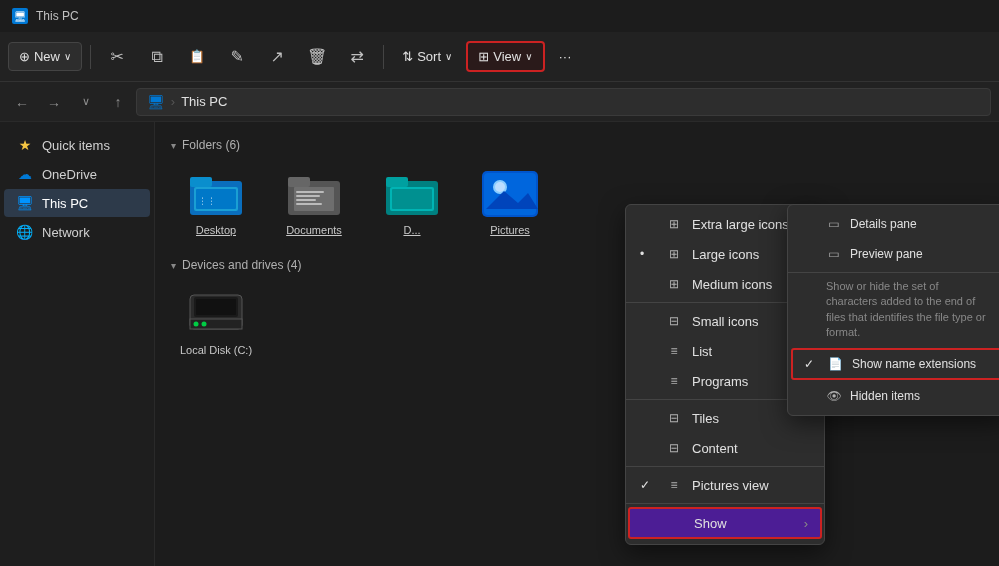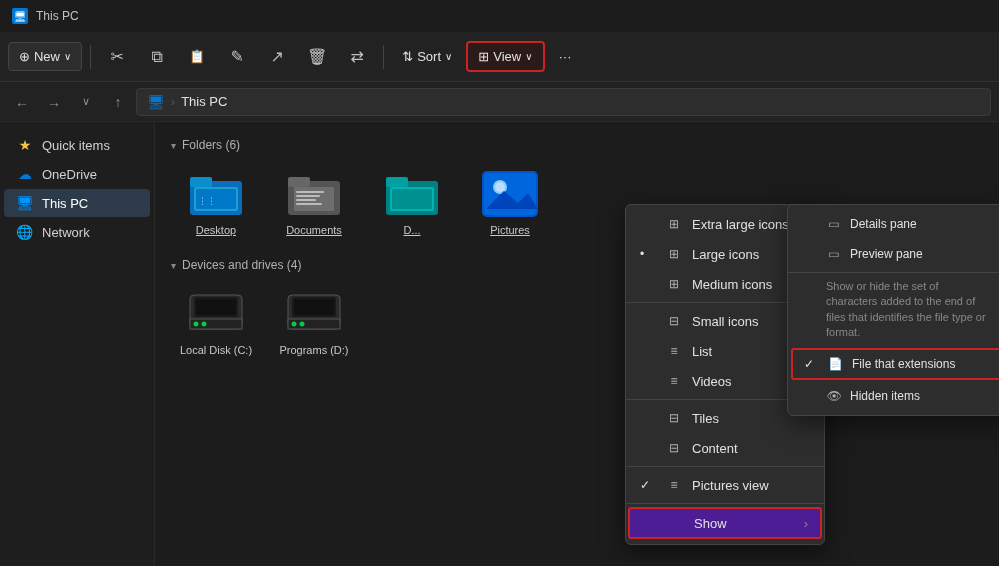--- a/index.html
+++ b/index.html
@@ -478,33 +478,20 @@
             <rect x="4" y="30" width="52" height="10" rx="0" fill="#222" stroke="#555" stroke-width="1"></rect>
             <rect x="8" y="8" width="44" height="20" rx="2" fill="#1a1a1a"></rect>
             <rect x="10" y="10" width="40" height="16" rx="1" fill="#111"></rect>
             <circle cx="10" cy="35" r="2.5" fill="#00cc44"></circle>
             <circle cx="18" cy="35" r="2.5" fill="#00cc44"></circle>
           </svg>
         </div>
         <span class="drive-label">Local Disk (C:)</span>
       </div>
 
-      <div class="drive-item">
-        <div class="drive-icon-wrap">
-          <svg width="60" height="50" viewBox="0 0 60 50">
-            <rect x="4" y="6" width="52" height="34" rx="4" fill="#2a2a2a" stroke="#555" stroke-width="1"></rect>
-            <rect x="4" y="30" width="52" height="10" rx="0" fill="#222" stroke="#555" stroke-width="1"></rect>
-            <rect x="8" y="8" width="44" height="20" rx="2" fill="#1a1a1a"></rect>
-            <rect x="10" y="10" width="40" height="16" rx="1" fill="#111"></rect>
-            <circle cx="10" cy="35" r="2.5" fill="#00cc44"></circle>
-            <circle cx="18" cy="35" r="2.5" fill="#00cc44"></circle>
-          </svg>
-        </div>
-        <span class="drive-label">Programs (D:)</span>
-      </div>
 
 
     </div>
 
     <div class="view-dropdown">
       <div class="dropdown-item">
         <span class="dropdown-check"></span>
         <span class="dropdown-item-icon">⊞</span>
         <span>Extra large icons</span>
       </div>
@@ -525,21 +512,21 @@
         <span>Small icons</span>
       </div>
       <div class="dropdown-item">
         <span class="dropdown-check"></span>
         <span class="dropdown-item-icon">≡</span>
         <span>List</span>
       </div>
       <div class="dropdown-item">
         <span class="dropdown-check"></span>
         <span class="dropdown-item-icon">≡</span>
-        <span>Videos</span>
+        <span>Programs</span>
       </div>
       <div class="dropdown-sep"></div>
       <div class="dropdown-item">
         <span class="dropdown-check"></span>
         <span class="dropdown-item-icon">⊟</span>
         <span>Tiles</span>
       </div>
       <div class="dropdown-item">
         <span class="dropdown-check"></span>
         <span class="dropdown-item-icon">⊟</span>
@@ -569,21 +556,21 @@
       <div class="submenu-item">
         <span class="submenu-check"></span>
         <span class="submenu-icon">▭</span>
         <span>Preview pane</span>
       </div>
       <div class="dropdown-sep"></div>
       <div class="submenu-text-desc">Show or hide the set of characters added to the end of<br>files that identifies the file type or format.</div>
       <div class="submenu-item file-ext-highlighted">
         <span class="submenu-check">✓</span>
         <span class="submenu-icon">📄</span>
-        <span>File that extensions</span>
+        <span>Show name extensions</span>
       </div>
       <div class="submenu-item">
         <span class="submenu-check"></span>
         <span class="submenu-icon">👁</span>
         <span>Hidden items</span>
       </div>
     </div>
 
   </div>
 </div>

